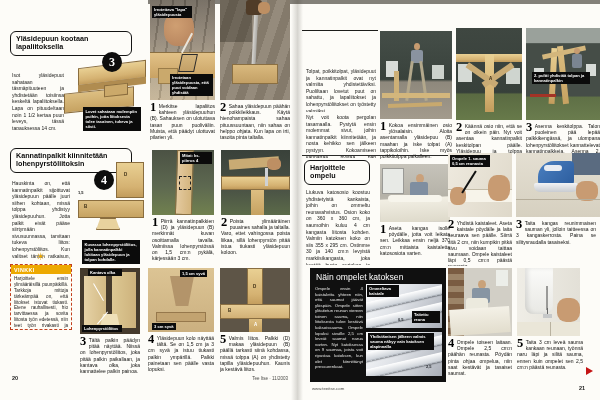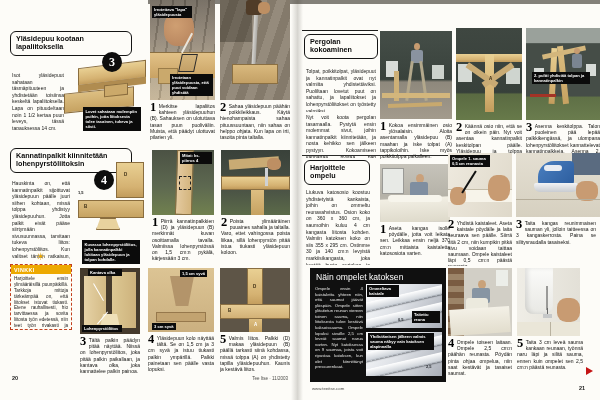--- a/index.html
+++ b/index.html
@@ -45,21 +45,21 @@
 </style>
 </head>
 <body>
 
 <div id="spread">
 
   <div class="page" style="left:0;width:296px"></div>
   <div class="page" style="left:296px;width:304px"></div>
   <div class="topstrip" style="left:148px;top:0;width:452px;height:4px"></div>
 
-  <div class="tbox" style="left:10px;top:31px;width:122px">Yläsidepuu kootaan lapaliitoksella</div>
+  <div class="tbox" style="left:10px;top:31px;width:122px">Yläsidepuun kootaan lapaliitoksella</div>
   <div class="btext" style="left:12px;top:72px;width:52px;height:58px">Isot yläsidepuut sahataan täsmäpituuteen ja yhdistetään toisiinsa keskeltä lapaliitoksella. Lapa on pituudeltaan noin 1 1/2 kertaa puun leveys, tässä tapauksessa 14 cm.</div>
 
   <div class="abs" style="left:58px;top:56px;width:88px;height:50px">
     <div class="sh wood" style="left:20px;top:8px;width:68px;height:18px;transform:skewY(-7deg);border:0.5px solid #8a6d3e"></div>
     <div class="sh" style="left:20px;top:25px;width:68px;height:7px;transform:skewY(-7deg);background:#b08c50"></div>
     <div class="sh wood2" style="left:6px;top:34px;width:70px;height:20px;transform:skewY(-6deg);border:0.5px solid #8a6d3e"></div>
     <div class="sh" style="left:46px;top:28px;width:24px;height:12px;background:#cba96a;border:0.5px solid #8a6d3e;transform:skewY(-6deg)"></div>
   </div>
   <div class="cnum" style="left:102px;top:52px">3</div>
   <div class="figcap" style="left:83px;top:107px;width:58px">Lovet sahataan molempiin puihin, jotta liitoksesta tulee tasainen, tukeva ja siisti.</div>
@@ -157,21 +157,20 @@
     <div class="ltw" style="left:34px;top:54px">A</div>
   </div>
   <div class="cap" style="left:220px;top:335px;width:70px;height:50px">
     <span class="n">5</span><span>Valmis liitos. Palkki (D) makaa yläsidepuun (B) päällä tarkasti siinä kohdassa, missä tolppa (A) on yhdistetty tapilla yläsidepuuhun. Kaunis ja kestävä liitos.</span>
   </div>
 
   <div class="pnum" style="left:12px;top:375px">20</div>
   <div class="foot" style="left:160px;top:376px;width:128px;text-align:right">Tee Itse · 11/2003</div>
 
   <div class="rule" style="left:302px;top:30px;width:76px"></div>
-  <div class="tbox" style="left:304px;top:34px;width:74px">Pergolan kokoaminen</div>
   <div class="btext" style="left:306px;top:68px;width:70px;height:44px">Tolpat, poikkitolpat, yläsidepuut ja kannatinpalkit ovat nyt valmiita yhdistettäviksi. Puoliltaan lovetut puut on sahattu, ja lapaliitokset ja lohenpyrstöliitokset on työstetty valmiiksi.</div>
   <div class="btext" style="left:306px;top:114px;width:70px;height:44px">Nyt voit koota pergolan tasamaalla. Pystytä ensin molemmat sivut, joihin kannatinpalkit kiinnitetään, ja nosta kehikko sen jälkeen pystyyn. Kokoamiseen kannattaa pyytää pari apuvoimaa.</div>
 
   <div class="photo" style="left:380px;top:31px;width:72px;height:88px;background:linear-gradient(180deg,#454e48 0%,#39423c 55%,#8e887c 58%,#a39b8d 100%)">
     <div class="sh" style="left:6px;top:30px;width:12px;height:16px;background:#d8dcd8"></div>
     <div class="sh" style="left:52px;top:34px;width:12px;height:14px;background:#ccd2cc"></div>
     <div class="sh" style="left:34px;top:12px;width:6px;height:7px;background:#c79b70;border-radius:50%"></div>
     <div class="sh" style="left:31px;top:19px;width:12px;height:13px;background:#8a93a0;border-radius:2px"></div>
     <div class="sh" style="left:28px;top:30px;width:3px;height:40px;background:#b3a88c;transform:rotate(8deg)"></div>
     <div class="sh" style="left:42px;top:30px;width:3px;height:40px;background:#b3a88c;transform:rotate(-8deg)"></div>

